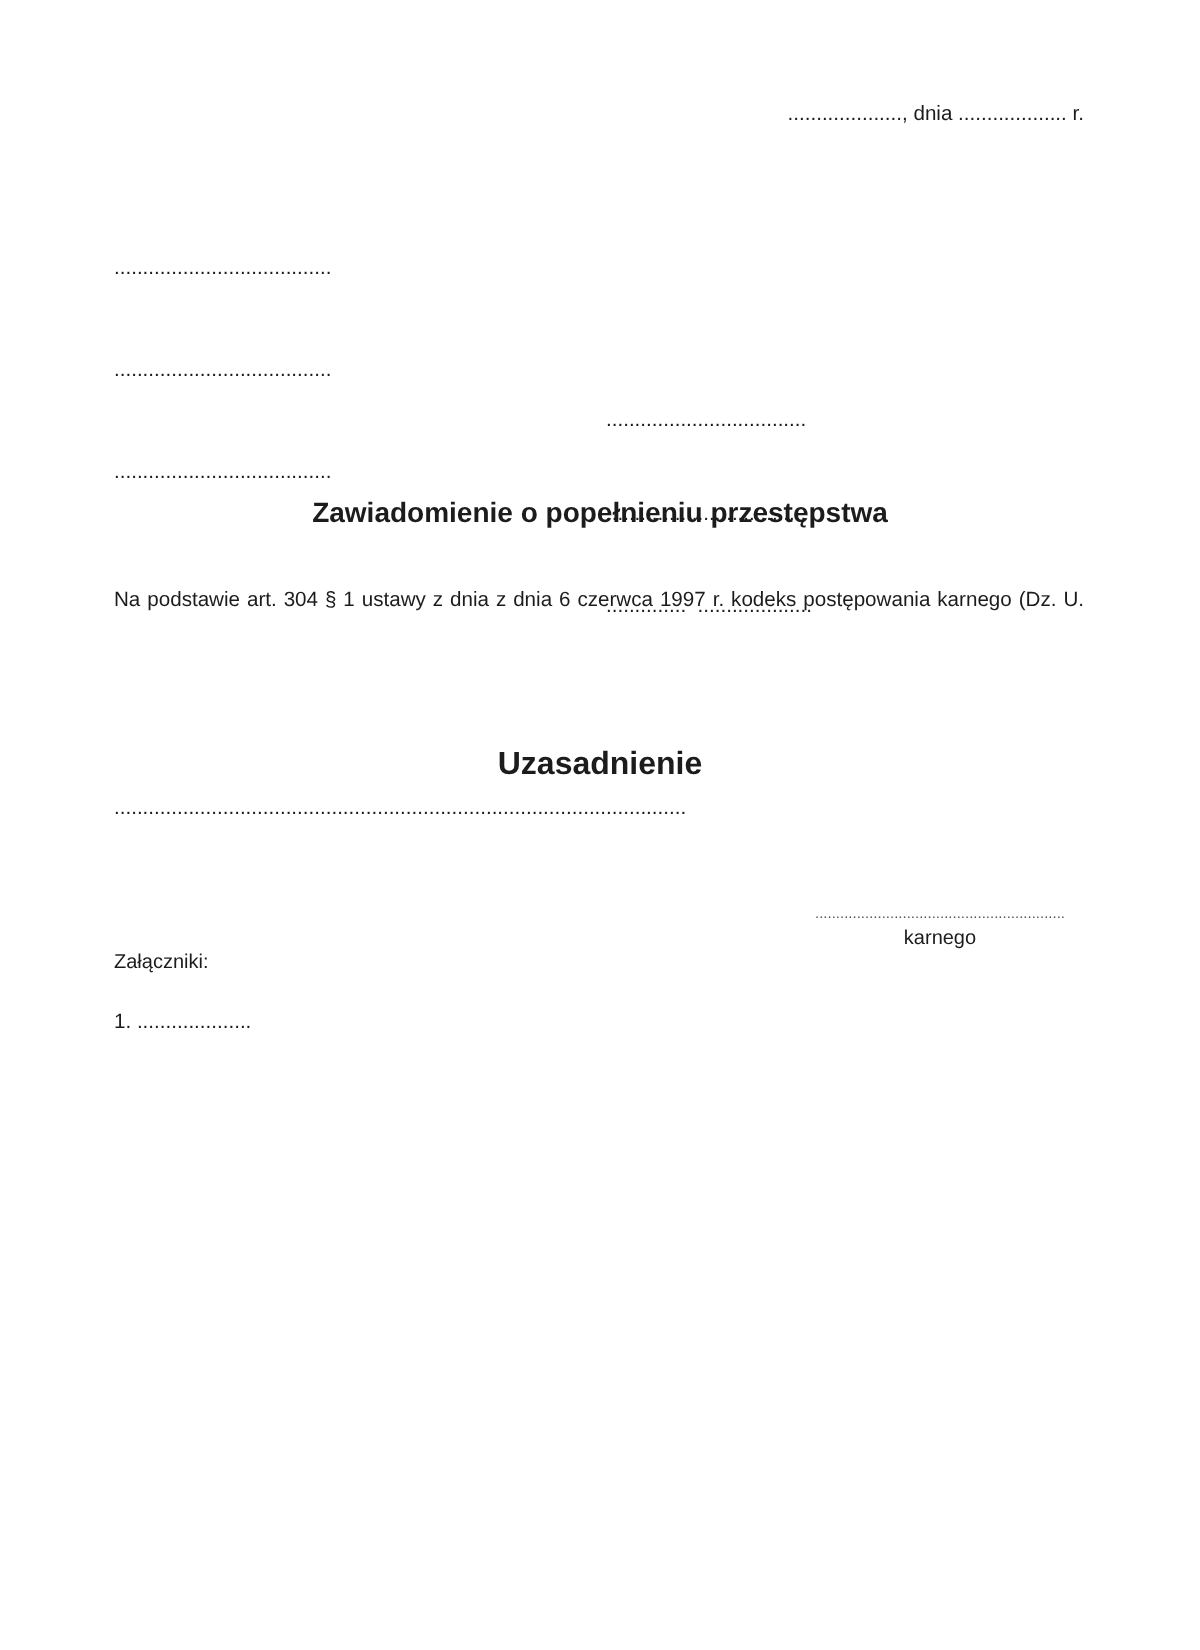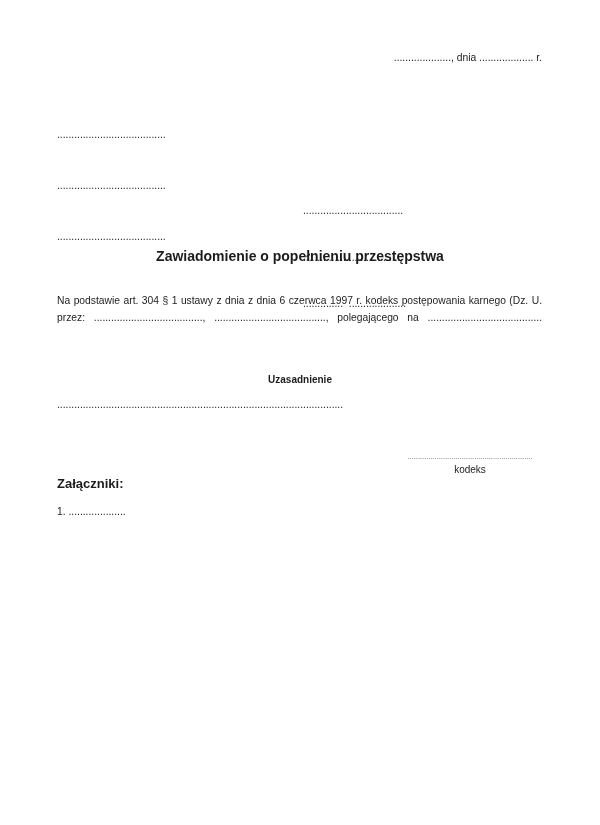--- a/index.html
+++ b/index.html
@@ -43,21 +43,21 @@
     font-size: 10.3px;
     line-height: 16.5px;
   }
   .jline {
     text-align: justify;
     text-align-last: justify;
   }
   #section-heading {
     top: 374px; left: 0; width: 600px;
     text-align: center;
-    font-size: 10px;
+    font-size: 16px;
     font-weight: bold;
   }
   #justification-dots-line {
     top: 399px; left: 57px;
     font-size: 10.3px;
     white-space: pre;
   }
   #signature-block {
     top: 452px; left: 400px; width: 140px;
     text-align: center;
@@ -68,22 +68,21 @@
     color: #555555;
     white-space: nowrap;
     overflow: hidden;
   }
   .sig-label {
     font-size: 10px;
     margin-top: 3px;
   }
   #attachments-label {
     top: 476px; left: 57px;
-    font-size: 13px;
-    font-weight: bold;
+    font-size: 10px;
   }
   #attachment-item-1 {
     top: 506px; left: 57px;
     font-size: 10.3px;
     white-space: pre;
   }
 </style>
 </head>
 <body>
 
@@ -100,29 +99,28 @@
   <div class="abs" id="addressee-block">
     <div>...................................</div>
     <div>...................................</div>
     <div>..............  ....................</div>
   </div>
 
   <div class="abs" id="document-title">Zawiadomienie o popełnieniu przestępstwa</div>
 
   <div class="abs" id="body-paragraph">
     <div class="jline"><span>Na podstawie art. 304 § 1 ustawy z dnia z dnia 6 czerwca 1997 r.</span> <span class="b">kodeks postępowania karnego (Dz. U.</span></div>
-    <div class="jline">przez: ......................................, ......................................., polegającego na ........................................</div>
   </div>
 
   <div class="abs" id="section-heading">Uzasadnienie</div>
 
   <div class="abs" id="justification-dots-line">....................................................................................................</div>
 
   <div class="abs" id="signature-block">
     <div class="sig-line">............................................................</div>
-    <div class="sig-label">kodeks</div>
+    <div class="sig-label">karnego</div>
   </div>
 
   <div class="abs" id="attachments-label">Załączniki:</div>
 
   <div class="abs" id="attachment-item-1">1. ....................</div>
 
 </div>
 
 </body></html>

